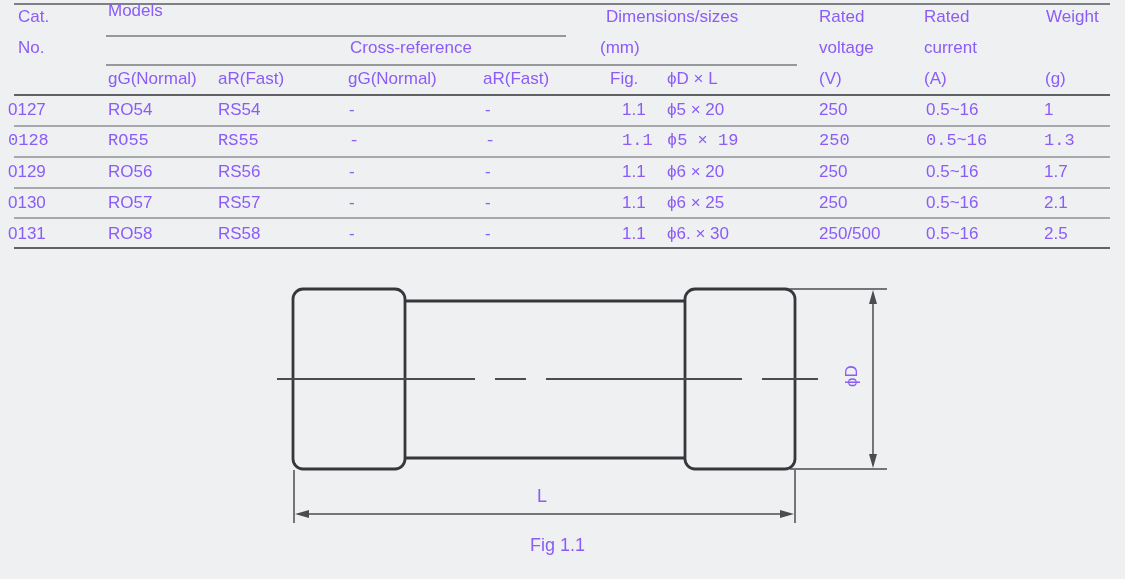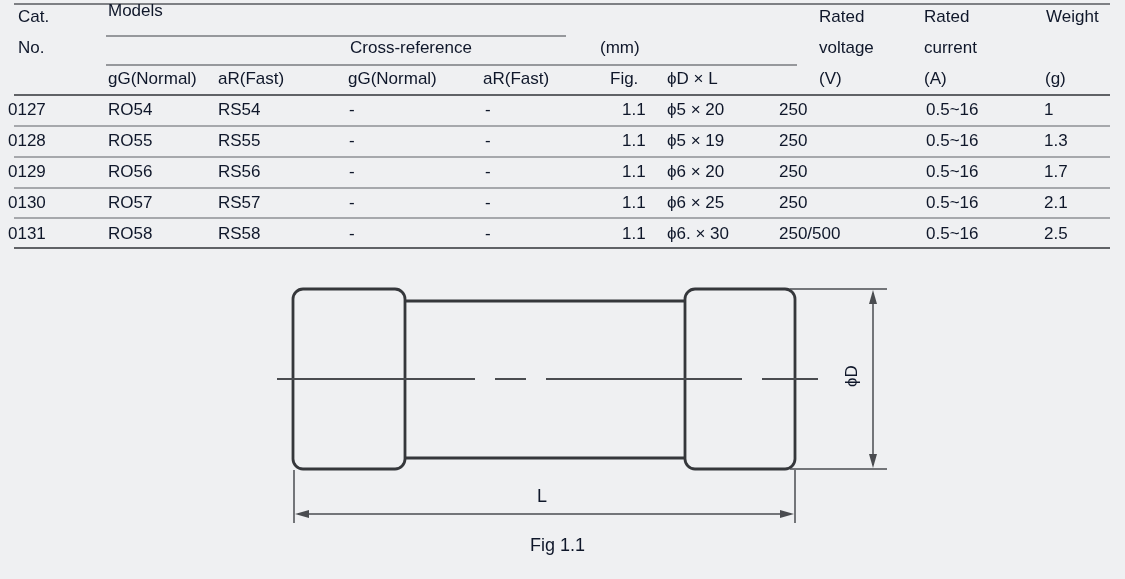--- a/index.html
+++ b/index.html
@@ -1,35 +1,35 @@
 <!DOCTYPE html>
 <html><head>
 <meta charset="utf-8">
 <style>
   html,body{margin:0;padding:0;}
   .screen{
     position:relative;
     width:1125px;height:579px;
     background:#eff0f2;
     font-family:"Liberation Sans", sans-serif;
-    color:#0f172a;
+    color:#8b5cf6;
     overflow:hidden;
   }
   .tx{position:absolute;white-space:nowrap;font-size:17px;line-height:20px;}
   .rule{position:absolute;}
   .rule-heavy{height:2px;background:#606266;}
   .rule-top{height:2px;background:#7e8084;}
   .rule-group{height:2px;background:#96989c;}
   .rule-sep{height:2px;background:#a6a8ac;}
   .trow{position:absolute;left:0;width:100%;height:22px;}
   
   .x-cat{left:8px;} .x-gg{left:108px;} .x-ar{left:218px;}
   .x-xgg{left:349px;} .x-xar{left:485px;}
   .x-fig{left:610px;margin-left:12px;} .x-dxl{left:667px;text-align:center;}
-  .x-v{left:779px;} .x-a{left:926px;} .x-g{left:1044px;}
+  .x-v{left:819px;} .x-a{left:926px;} .x-g{left:1044px;}
   .diagram-label{position:absolute;font-size:18px;white-space:nowrap;}
   .rot{transform:rotate(-90deg);font-size:17px;}
   svg line, svg path, svg rect{stroke-linecap:butt;}
 </style>
 </head>
 <body>
 
 <div class="screen">
 
   <div class="rule rule-top" style="left:14px;top:3px;width:1096px;"></div>
@@ -37,20 +37,21 @@
   <div class="rule rule-group" style="left:106px;top:64px;width:691px;"></div>
   <div class="rule rule-heavy" style="left:14px;top:94px;width:1096px;"></div>
   <div class="rule rule-sep" style="left:14px;top:125px;width:1096px;"></div>
   <div class="rule rule-sep" style="left:14px;top:156px;width:1096px;"></div>
   <div class="rule rule-sep" style="left:14px;top:187px;width:1096px;"></div>
   <div class="rule rule-sep" style="left:14px;top:217px;width:1096px;"></div>
   <div class="rule rule-heavy" style="left:14px;top:247px;width:1096px;"></div>
 
   <span class="tx" style="left:18px;top:7px;">Cat.</span>
   <span class="tx" style="left:108px;top:1px;">Models</span>
+  <span class="tx" style="left:606px;top:7px;">Dimensions/sizes</span>
   <span class="tx" style="left:819px;top:7px;">Rated</span>
   <span class="tx" style="left:924px;top:7px;">Rated</span>
   <span class="tx" style="left:1046px;top:7px;">Weight</span>
 
   <span class="tx" style="left:18px;top:38px;">No.</span>
   <span class="tx" style="left:350px;top:38px;text-align:right;">Cross-reference</span>
   <span class="tx" style="left:600px;top:38px;">(mm)</span>
   <span class="tx" style="left:819px;top:38px;">voltage</span>
   <span class="tx" style="left:924px;top:38px;">current</span>
 
@@ -69,21 +70,21 @@
     <span class="tx x-gg">RO54</span>
     <span class="tx x-ar">RS54</span>
     <span class="tx x-xgg">-</span>
     <span class="tx x-xar">-</span>
     <span class="tx x-fig">1.1</span>
     <span class="tx x-dxl">ϕ5 × 20</span>
     <span class="tx x-v">250</span>
     <span class="tx x-a">0.5~16</span>
     <span class="tx x-g">1</span>
   </div>
-  <div class="trow" style="top:131px;">
+  <div class="trow" style="top:131px;font-family:Liberation Mono, monospace;">
     <span class="tx x-cat">0128</span>
     <span class="tx x-gg">RO55</span>
     <span class="tx x-ar">RS55</span>
     <span class="tx x-xgg">-</span>
     <span class="tx x-xar">-</span>
     <span class="tx x-fig">1.1</span>
     <span class="tx x-dxl">ϕ5 × 19</span>
     <span class="tx x-v">250</span>
     <span class="tx x-a">0.5~16</span>
     <span class="tx x-g">1.3</span>

